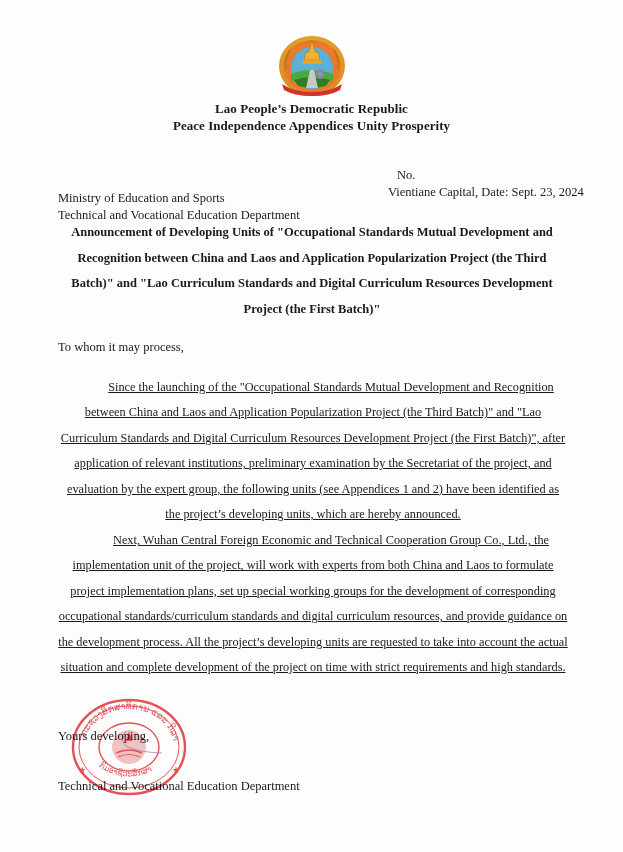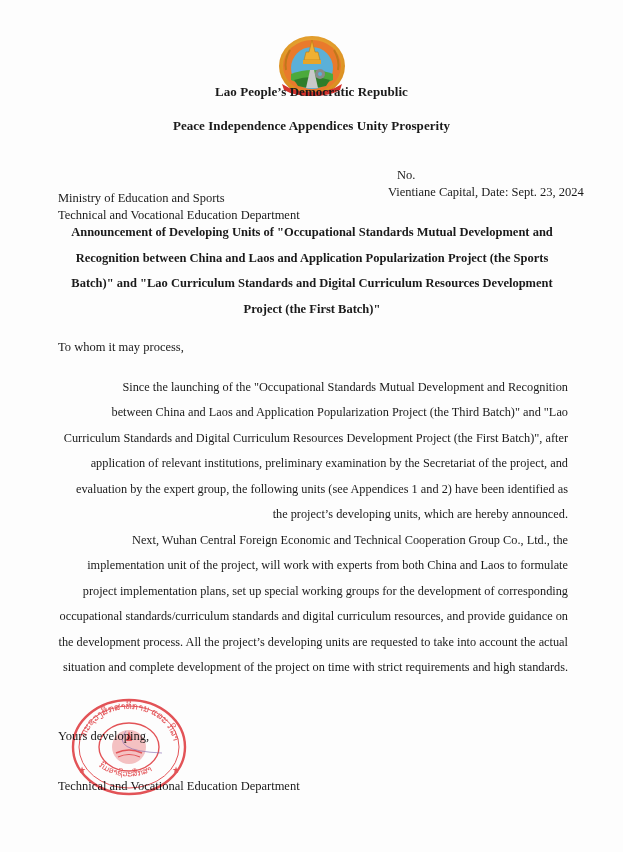--- a/index.html
+++ b/index.html
@@ -29,21 +29,21 @@
       height: 68px;
     }
     .header-line {
       position: absolute;
       left: 0; width: 623px;
       text-align: center;
       font-weight: bold;
       font-size: 13px;
       letter-spacing: 0.05px;
     }
-    .h1 { top: 84px; font-family: Liberation Serif, serif; }
+    .h1 { top: 101px; font-family: Liberation Serif, serif; }
     .h2 { top: 118px; }
 
     .sender {
       position: absolute;
       left: 58px;
       font-size: 12.5px;
       margin-top: 40px;
     }
     .s1 { top: 151px; }
     .s2 { top: 168px; }
@@ -78,21 +78,22 @@
       font-size: 12.5px;
     }
 
     .para {
       position: absolute;
       left: 58px;
       width: 510px;
       font-size: 12.3px;
       line-height: 25.4px;
       text-indent: 36px;
-      text-align: right;
+      text-align: center;
+      text-decoration: underline;
     }
     .p1 { top: 375px; }
     .p2 { top: 528px; }
 
     .closing {
       position: absolute;
       left: 58px;
       top: 729px;
       font-size: 12.5px;
     }
@@ -153,21 +154,21 @@
   </svg>
 
   <div class="header-line h1">Lao People’s Democratic Republic</div>
   <div class="header-line h2">Peace Independence Appendices Unity Prosperity</div>
 
   <div class="sender s1">Ministry of Education and Sports</div>
   <div class="sender s2">Technical and Vocational Education Department</div>
   <div class="no-label">No.</div>
   <div class="date-line">Vientiane Capital, Date: Sept. 23, 2024</div>
 
-  <div class="title-block">Announcement of Developing Units of "Occupational Standards Mutual Development and Recognition between China and Laos and Application Popularization Project (the Sports Batch)" and "Lao Curriculum Standards and Digital Curriculum Resources Development Project (the First Batch)"</div>
+  <div class="title-block">Announcement of Developing Units of "Occupational Standards Mutual Development and Recognition between China and Laos and Application Popularization Project (the Third Batch)" and "Lao Curriculum Standards and Digital Curriculum Resources Development Project (the First Batch)"</div>
 
   <div class="salutation">To whom it may process,</div>
 
   <div class="para p1">Since the launching of the "Occupational Standards Mutual Development and Recognition between China and Laos and Application Popularization Project (the Third Batch)" and "Lao Curriculum Standards and Digital Curriculum Resources Development Project (the First Batch)", after application of relevant institutions, preliminary examination by the Secretariat of the project, and evaluation by the expert group, the following units (see Appendices 1 and 2) have been identified as the project’s developing units, which are hereby announced.</div>
   <div class="para p2">Next, Wuhan Central Foreign Economic and Technical Cooperation Group Co., Ltd., the implementation unit of the project, will work with experts from both China and Laos to formulate project implementation plans, set up special working groups for the development of corresponding occupational standards/curriculum standards and digital curriculum resources, and provide guidance on the development process. All the project’s developing units are requested to take into account the actual situation and complete development of the project on time with strict requirements and high standards.</div>
 
   <div class="closing">Yours developing,</div>
   <div class="sig1">Technical and Vocational Education Department</div>
 
   <svg class="stamp" viewBox="0 0 118 100">

